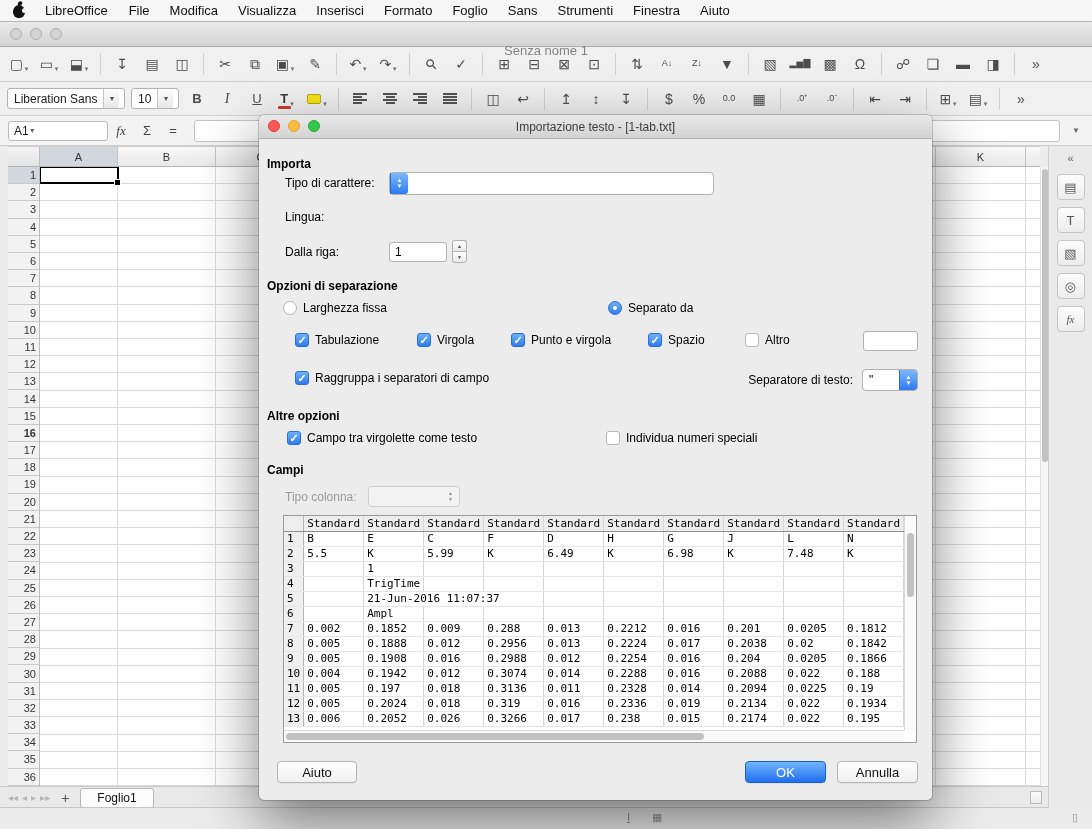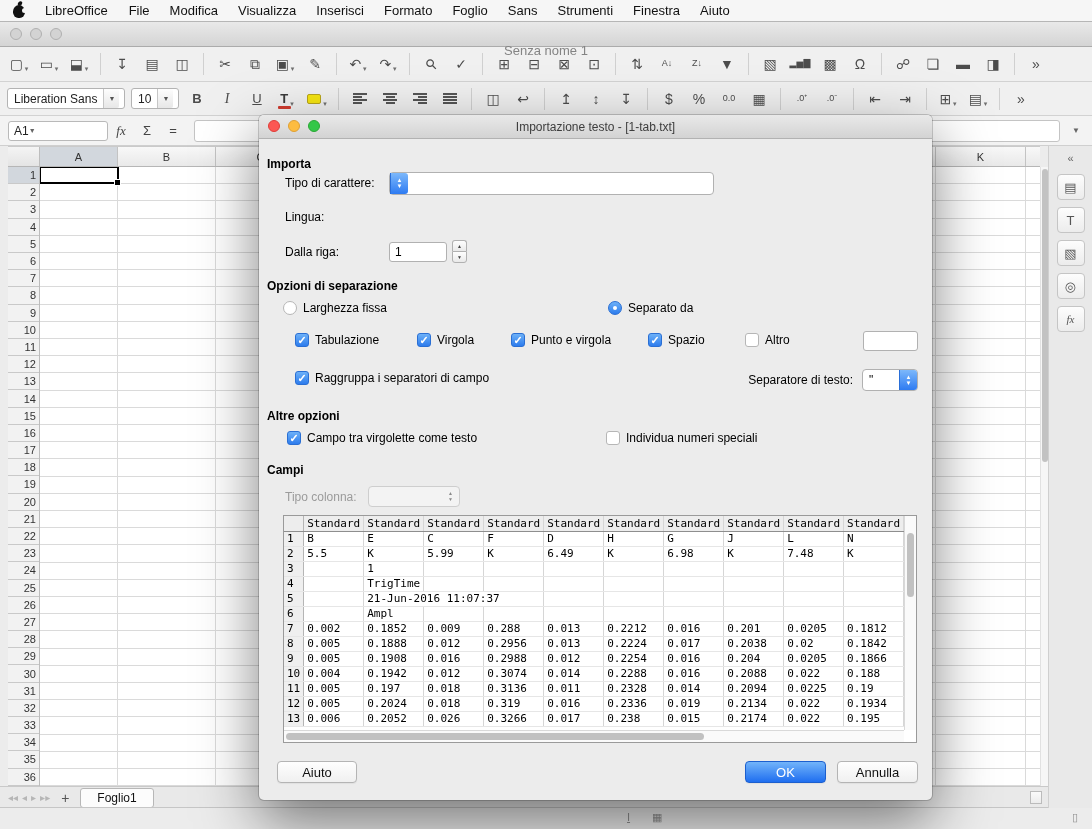--- a/index.html
+++ b/index.html
@@ -415,21 +415,21 @@
       <div class="row-h" data-name="row-header-6" style="height: 17.2px;">6</div>
       <div class="row-h" data-name="row-header-7" style="height: 17.2px;">7</div>
       <div class="row-h" data-name="row-header-8" style="height: 17.2px;">8</div>
       <div class="row-h" data-name="row-header-9" style="height: 17.2px;">9</div>
       <div class="row-h" data-name="row-header-10" style="height: 17.2px;">10</div>
       <div class="row-h" data-name="row-header-11" style="height: 17.2px;">11</div>
       <div class="row-h" data-name="row-header-12" style="height: 17.2px;">12</div>
       <div class="row-h" data-name="row-header-13" style="height: 17.2px;">13</div>
       <div class="row-h" data-name="row-header-14" style="height: 17.2px;">14</div>
       <div class="row-h" data-name="row-header-15" style="height: 17.2px;">15</div>
-      <div class="row-h" data-name="row-header-16" style="height: 17.2px;">16</div>
+      <div class="row-h" data-name="row-header-16" style="height: 17.2px; font-weight: bold;">16</div>
       <div class="row-h" data-name="row-header-17" style="height: 17.2px;">17</div>
       <div class="row-h" data-name="row-header-18" style="height: 17.2px;">18</div>
       <div class="row-h" data-name="row-header-19" style="height: 17.2px;">19</div>
       <div class="row-h" data-name="row-header-20" style="height: 17.2px;">20</div>
       <div class="row-h" data-name="row-header-21" style="height: 17.2px;">21</div>
       <div class="row-h" data-name="row-header-22" style="height: 17.2px;">22</div>
       <div class="row-h" data-name="row-header-23" style="height: 17.2px;">23</div>
       <div class="row-h" data-name="row-header-24" style="height: 17.2px;">24</div>
       <div class="row-h" data-name="row-header-25" style="height: 17.2px;">25</div>
       <div class="row-h" data-name="row-header-26" style="height: 17.2px;">26</div>

